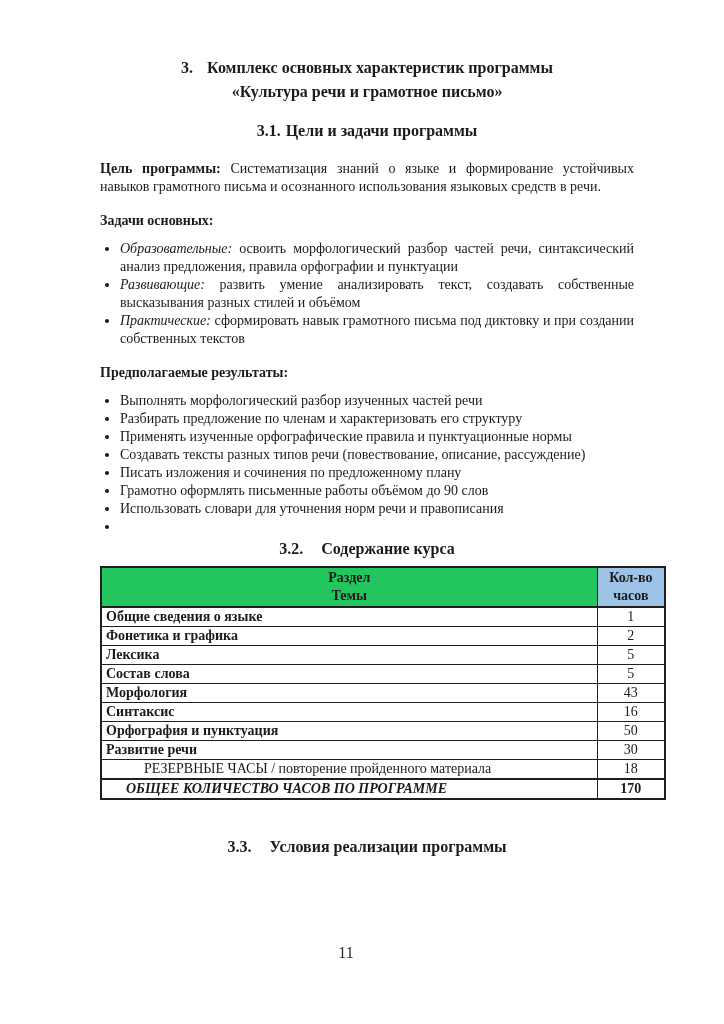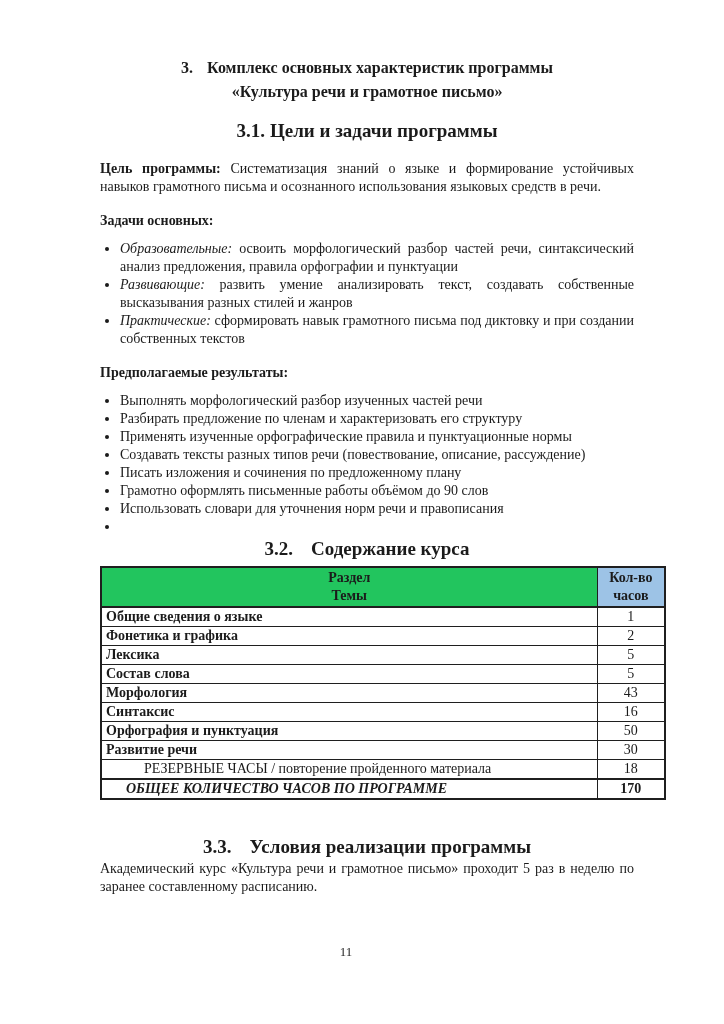--- a/index.html
+++ b/index.html
@@ -28,21 +28,21 @@
     margin: 0;
     text-align: center;
     font-size: 16px;
     font-weight: bold;
     line-height: 24px;
   }
   .doc-title .t-num { margin-right: 14px; }
   .sec-heading {
     margin: 16px 0 0 0;
     text-align: center;
-    font-size: 19px;
+    font-size: 16px;
     font-weight: bold;
     line-height: 22px;
   }
   .sec-heading .h-num-tight { margin-right: 5px; }
   .sec-heading .h-num-tab { margin-right: 18px; }
   .sec-heading.h32 { margin-top: 2px; }
   .sec-heading.h33 { margin-top: 36px; }
 
   
   p.body-par {
@@ -104,21 +104,21 @@
   tr.row-total td { border-top: 2px solid #1f1f1f; }
   tr.row-total td.cell-label { font-weight: bold; font-style: italic; padding-left: 24px; }
   tr.row-total td.cell-hours { font-weight: bold; }
 
   
   .page-number {
     position: absolute;
     left: 0; right: 0;
     top: 944px;
     text-align: center;
-    font-size: 13px;
+    font-size: 16px;
     color: #2a2a2a;
   }
 </style>
 </head>
 <body>
 
 <div class="page">
   <div class="content">
 
     <h1 class="doc-title">
@@ -137,21 +137,21 @@
 
     <p class="label-par">Задачи основных:</p>
 
     <ul class="blist tasks">
       <li>
         <span class="lead-italic">Образовательные:</span>
         <span>освоить морфологический разбор частей речи, синтаксический анализ предложения, правила орфографии и пунктуации</span>
       </li>
       <li>
         <span class="lead-italic">Развивающие:</span>
-        <span>развить умение анализировать текст, создавать собственные высказывания разных стилей и жанров</span>
+        <span>развить умение анализировать текст, создавать собственные высказывания разных стилей и объёмом</span>
       </li>
       <li>
         <span class="lead-italic">Практические:</span>
         <span>сформировать навык грамотного письма под диктовку и при создании собственных текстов</span>
       </li>
     </ul>
 
     <p class="label-par">Предполагаемые результаты:</p>
 
     <ul class="blist results">
@@ -227,18 +227,17 @@
           <td class="cell-label">ОБЩЕЕ КОЛИЧЕСТВО ЧАСОВ ПО ПРОГРАММЕ</td>
           <td class="cell-hours">170</td>
         </tr>
       </tbody>
     </table>
 
     <h2 class="sec-heading h33">
       <span class="h-num-tab">3.3.</span><span>Условия реализации программы</span>
     </h2>
 
-    <p class="body-par after-heading">Академический курс «Культура речи и грамотное письмо» проходит 5 раз в неделю по заранее составленному расписанию.</p>
 
   </div>
 
   <div class="page-number">11</div>
 </div>
 
 </body></html>

